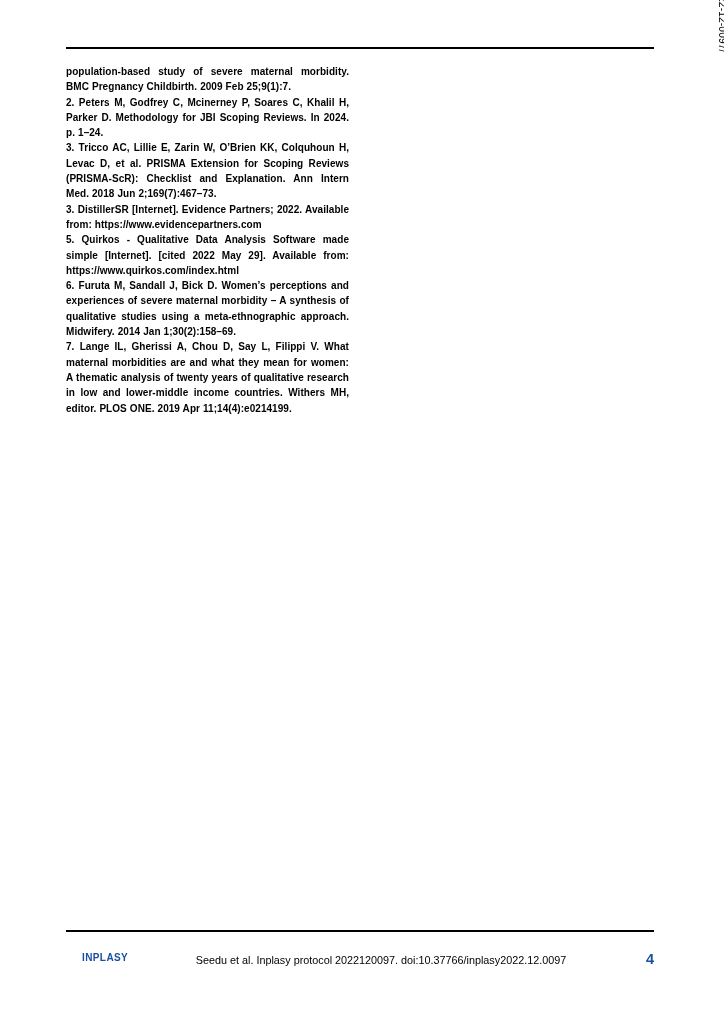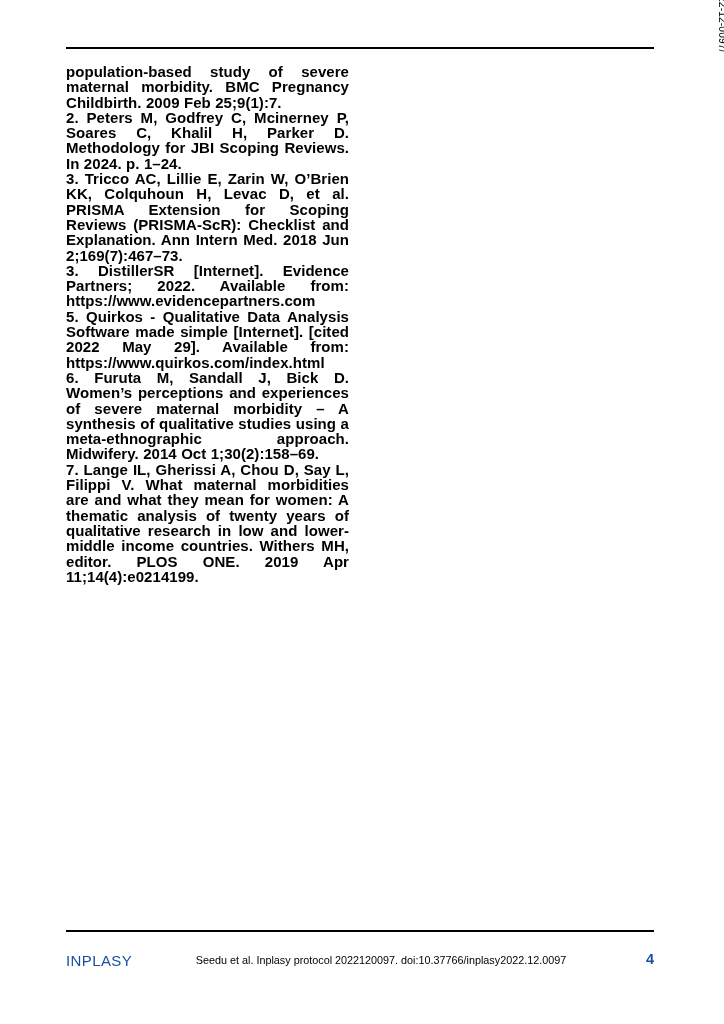--- a/index.html
+++ b/index.html
@@ -33,21 +33,21 @@
 
   
   .ref-column {
     position: absolute;
     left: 66px;
     top: 64px;
     width: 283px;
   }
 
   .ref-item {
-    font-size: 15px;
+    font-size: 10px;
     font-weight: bold;
     line-height: 15.3px;
     text-align: justify;
     text-justify: inter-word;
     letter-spacing: 0.05px;
     margin: 0;
     word-spacing: 0.2px;
   }
 
   .ref-item.first {
@@ -81,24 +81,24 @@
   .footer {
     position: absolute;
     left: 66px;
     top: 948px;
     width: 588px;
     height: 30px;
   }
 
   .brand {
     position: absolute;
-    left: 0;
+    left: 16px;
     top: 4px;
-    font-size: 15px;
-    font-weight: normal;
+    font-size: 10px;
+    font-weight: bold;
     color: #1a4fa0;
     letter-spacing: 0.4px;
   }
 
   .footer-center {
     position: absolute;
     left: 105px;
     top: 6px;
     width: 420px;
     text-align: center;
@@ -121,21 +121,21 @@
 <div class="page">
 
   <div class="top-rule"></div>
 
   <div class="ref-column">
     <p class="ref-item first">population-based study of severe maternal morbidity. BMC Pregnancy Childbirth. 2009 Feb 25;9(1):7.</p>
     <p class="ref-item">2. Peters M, Godfrey C, Mcinerney P, Soares C, Khalil H, Parker D. Methodology for JBI Scoping Reviews. In 2024. p. 1–24.</p>
     <p class="ref-item">3. Tricco AC, Lillie E, Zarin W, O’Brien KK, Colquhoun H, Levac D, et al. PRISMA Extension for Scoping Reviews (PRISMA-ScR): Checklist and Explanation. Ann Intern Med. 2018 Jun 2;169(7):467–73.</p>
     <p class="ref-item">3. DistillerSR [Internet]. Evidence Partners; 2022. Available from: https://www.evidencepartners.com</p>
     <p class="ref-item">5. Quirkos - Qualitative Data Analysis Software made simple [Internet]. [cited 2022 May 29]. Available from: https://www.quirkos.com/index.html</p>
-    <p class="ref-item">6. Furuta M, Sandall J, Bick D. Women’s perceptions and experiences of severe maternal morbidity – A synthesis of qualitative studies using a meta-ethnographic approach. Midwifery. 2014 Oct 1;30(2):158–69.</p>
+    <p class="ref-item">6. Furuta M, Sandall J, Bick D. Women’s perceptions and experiences of severe maternal morbidity – A synthesis of qualitative studies using a meta-ethnographic approach. Midwifery. 2014 Jan 1;30(2):158–69.</p>
     <p class="ref-item">7. Lange IL, Gherissi A, Chou D, Say L, Filippi V. What maternal morbidities are and what they mean for women: A thematic analysis of twenty years of qualitative research in low and lower-middle income countries. Withers MH, editor. PLOS ONE. 2019 Apr 11;14(4):e0214199.</p>
   </div>
 
   <div class="side-text">Seedu et al. Inplasy protocol 2022120097. doi:10.37766/inplasy2022.12.0097 Downloaded from https://inplasy.com/inplasy-2022-12-0097/</div>
 
   <div class="bottom-rule"></div>
 
   <div class="footer">
     <div class="brand">INPLASY</div>
     <div class="footer-center">Seedu et al. Inplasy protocol 2022120097. doi:10.37766/inplasy2022.12.0097</div>

